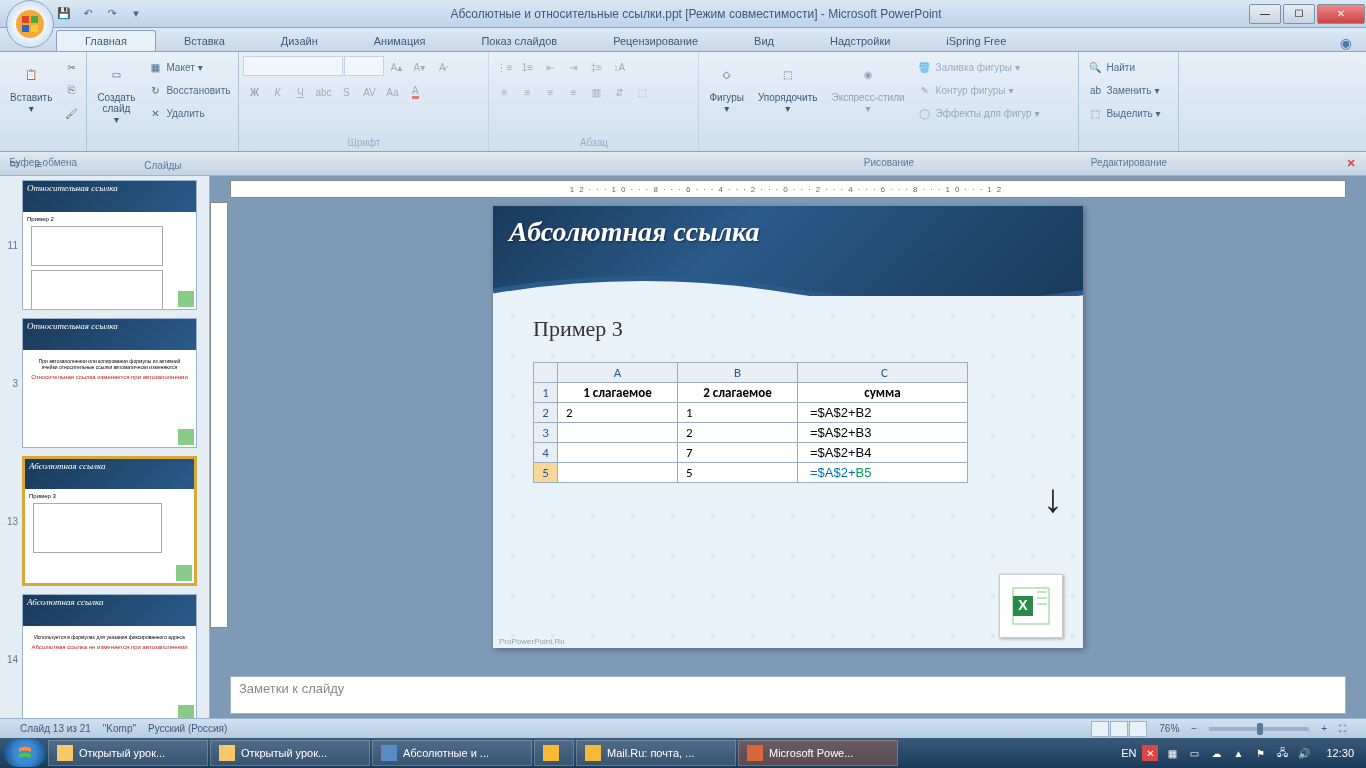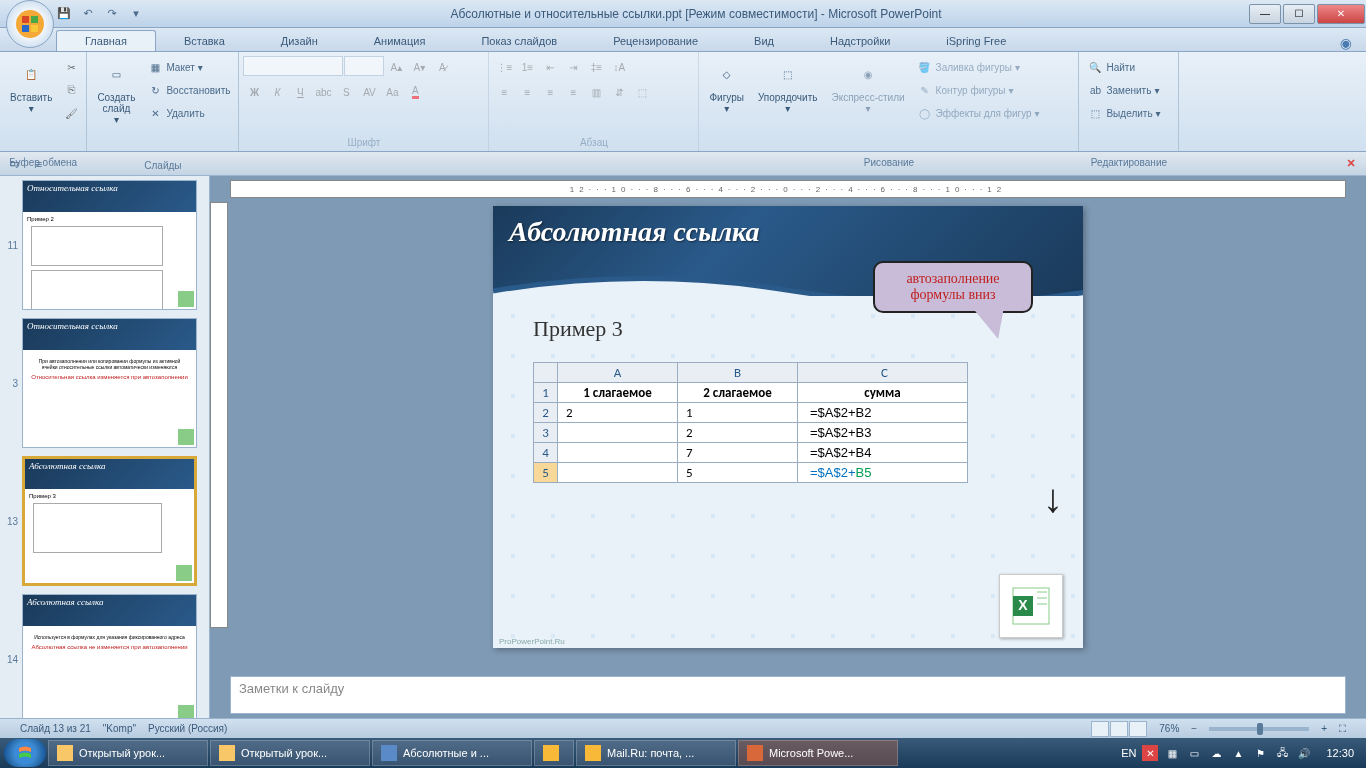--- a/index.html
+++ b/index.html
@@ -368,21 +368,20 @@
     <div class="slide-area">
       <div class="slide">
         <div class="slide-hdr">
           <div class="slide-title">Абсолютная ссылка</div>
           <svg class="wave" viewBox="0 0 600 50" preserveAspectRatio="none">
               <path d="M0,25 Q150,0 300,25 T600,25 L600,50 L0,50 Z" fill="#e8f2f8"></path>
               <path d="M0,25 Q150,0 300,25 T600,25" stroke="#2a5a8a" stroke-width="5" fill="none"></path>
             </svg>
         </div>
         <div class="slide-body">
-          <div class="callout">автозаполнение формулы вниз</div>
           <div class="example-label">Пример 3</div>
           <table class="xtable">
             <tbody>
                 <tr>
                   <th class="rh"></th>
                   <th class="wide">A</th>
                   <th class="wide">B</th>
                   <th class="wider" style="text-align:center">C</th>
                 </tr>
             <tr>

